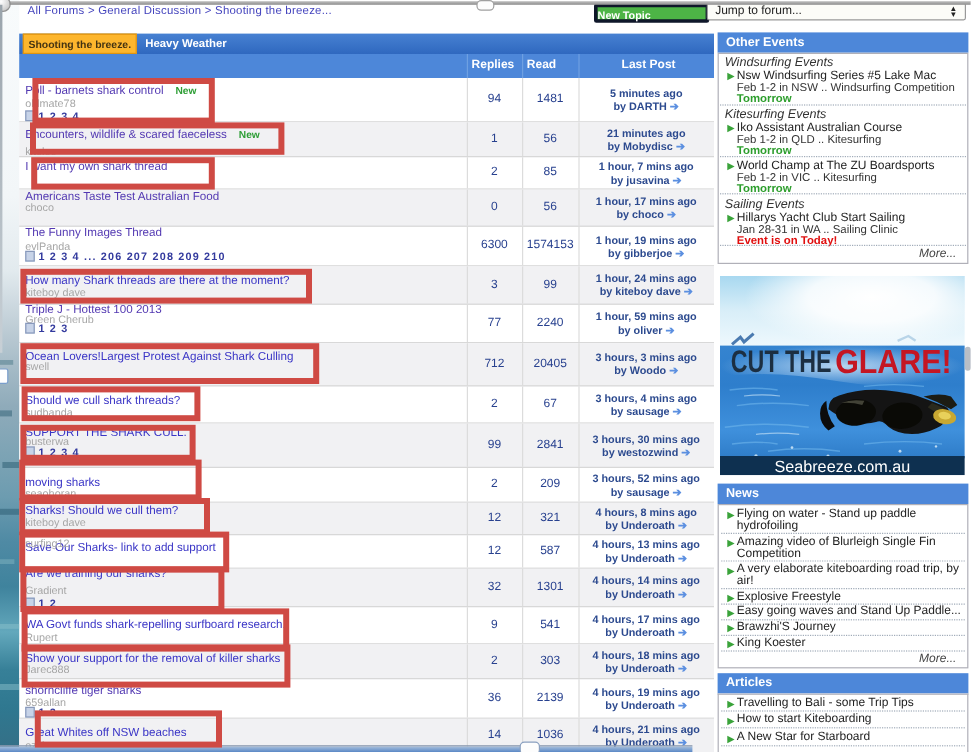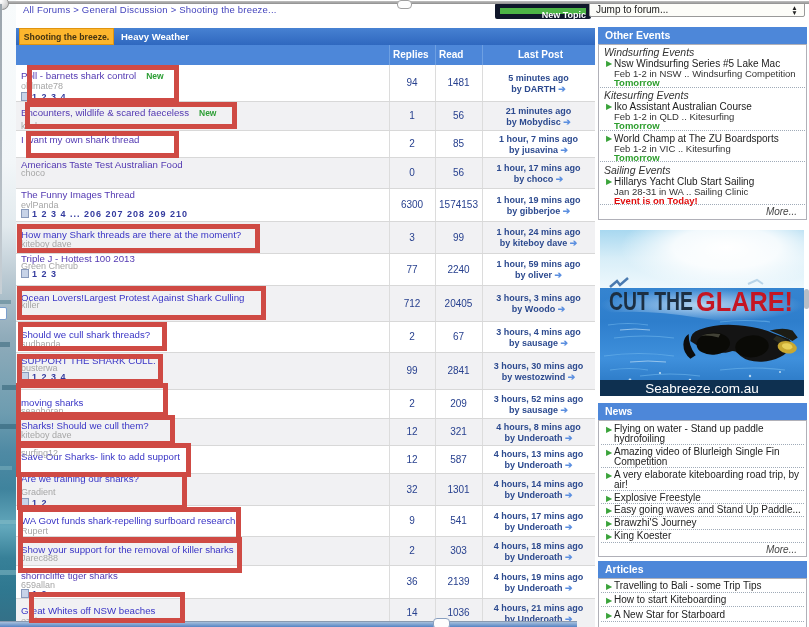--- a/index.html
+++ b/index.html
@@ -10,21 +10,21 @@
  background:linear-gradient(180deg,#f8fbfc 0%,#f2f6f8 26%,#e2eaee 36%,#bccbd4 44%,#a4bac6 49%,#8fabba 54%,#7ea4b5 60%,#6d9cb0 66%,#4f8aa4 72%,#3f839d 78%,#63a8bc 84%,#378098 89%,#2f7890 94%,#356f86 100%);}
 #topline{left:0;top:1px;width:809px;height:3px;background:linear-gradient(180deg,#c0c0c0,#8e8e8e);}
 #topknob{left:-4px;top:-3px;width:11px;height:11px;border-radius:50%;background:radial-gradient(circle at 35% 30%,#ffffff,#cfcfcf 70%,#9a9a9a);border:1px solid #909090;}
 #topnotch{left:397px;top:0;width:13px;height:7px;border-radius:4px;background:#fdfdfd;border:1px solid #a0a0a0;}
 #botbar{left:0;top:621px;width:577px;height:6px;border-top:1px solid #8a9ab0;background:linear-gradient(180deg,#a8c0dc,#5584c4);box-sizing:border-box;}
 #botnotch{left:433px;top:618px;width:15px;height:9px;border-radius:4px;background:#fdfdfd;border:1px solid #8aa0c0;}
 #rightnub{left:804px;top:289px;width:5px;height:20px;border-radius:3px;background:#b8bec6;}
 #leftline{left:0;top:4px;width:2px;height:290px;background:linear-gradient(180deg,#9aa4ac,#c8d0d6);}
 #leftnotch{left:-3px;top:307px;width:8px;height:11px;background:#fff;border:1px solid #7a9ecc;border-radius:2px;}
 #crumb{left:23px;top:3.5px;font-size:9.5px;color:#4343bd;letter-spacing:0.2px;}
-#newtopic{left:495px;top:3px;width:96px;height:16px;background:#4db446;border:5px solid #0f172a;border-radius:2px;color:#fff;font-size:9px;font-weight:bold;text-align:right;line-height:15px;box-sizing:border-box;}
+#newtopic{left:495px;top:3px;width:96px;height:16px;background:#4db446;border:3px solid #0f172a;border-radius:2px;color:#fff;font-size:9px;font-weight:bold;text-align:left;line-height:15px;box-sizing:border-box;}
 #jump{left:589px;top:2px;width:216px;height:15px;background:#fcfcf8;border:1px solid #999;border-radius:2px;font-size:10px;color:#222;line-height:13px;padding-left:6px;box-sizing:border-box;}
 #jumpstep{right:5px;top:2px;width:9px;height:10px;font-size:6.5px;color:#222;line-height:5px;text-align:center;}
 #tabbar{left:16px;top:28px;width:579px;height:17px;background:linear-gradient(180deg,#4781d2,#2f68bf);}
 #tab1{left:19px;top:28px;width:95px;height:17px;background:#fdb62d;border:1px solid #e0940f;box-sizing:border-box;color:#433312;font-size:8.7px;font-weight:bold;line-height:16px;text-align:center;}
 #tab2{left:121px;top:31px;color:#fff;font-size:9.5px;font-weight:bold;}
 #thead{left:16px;top:45px;width:579px;height:20px;background:#4d87d9;}
 .hcell{position:absolute;top:4px;color:#fff;font-size:10px;font-weight:bold;}
 .row{position:absolute;left:16px;width:579px;border-bottom:1px solid #d8d8d8;box-sizing:border-box;}
 .row.alt{background:#f1f1f3;}
 .vline{position:absolute;top:0;bottom:0;width:1px;background:#dcdcdc;}
@@ -147,21 +147,21 @@
 <div class="abs pages" style="top:269px;"><span class="pgicon"></span>1 2 3</div>
 <div class="abs num rep" style="top:263.5px;">77</div>
 <div class="abs num read" style="top:263.5px;">2240</div>
 <div class="abs lp" style="top:259.0px;">1 hour, 59 mins ago<br>by oliver <span class="arr">➔</span></div>
 <div class="row alt" style="top:286px;height:36px;">
     <div class="vline" style="left:373px;"></div>
     <div class="vline" style="left:419px;"></div>
     <div class="vline" style="left:466px;"></div>
   </div>
 <div class="abs title" style="top:291.5px;">Ocean Lovers!Largest Protest Against Shark Culling</div>
-<div class="abs user" style="top:299.5px;">killer</div>
+<div class="abs user" style="top:299.5px;">swell</div>
 <div class="abs num rep" style="top:297.5px;">712</div>
 <div class="abs num read" style="top:297.5px;">20405</div>
 <div class="abs lp" style="top:293.0px;">3 hours, 3 mins ago<br>by Woodo <span class="arr">➔</span></div>
 <div class="row" style="top:322px;height:31px;">
     <div class="vline" style="left:373px;"></div>
     <div class="vline" style="left:419px;"></div>
     <div class="vline" style="left:466px;"></div>
   </div>
 <div class="abs title" style="top:329px;">Should we cull shark threads?</div>
 <div class="abs user" style="top:339px;">sudbanda</div>

